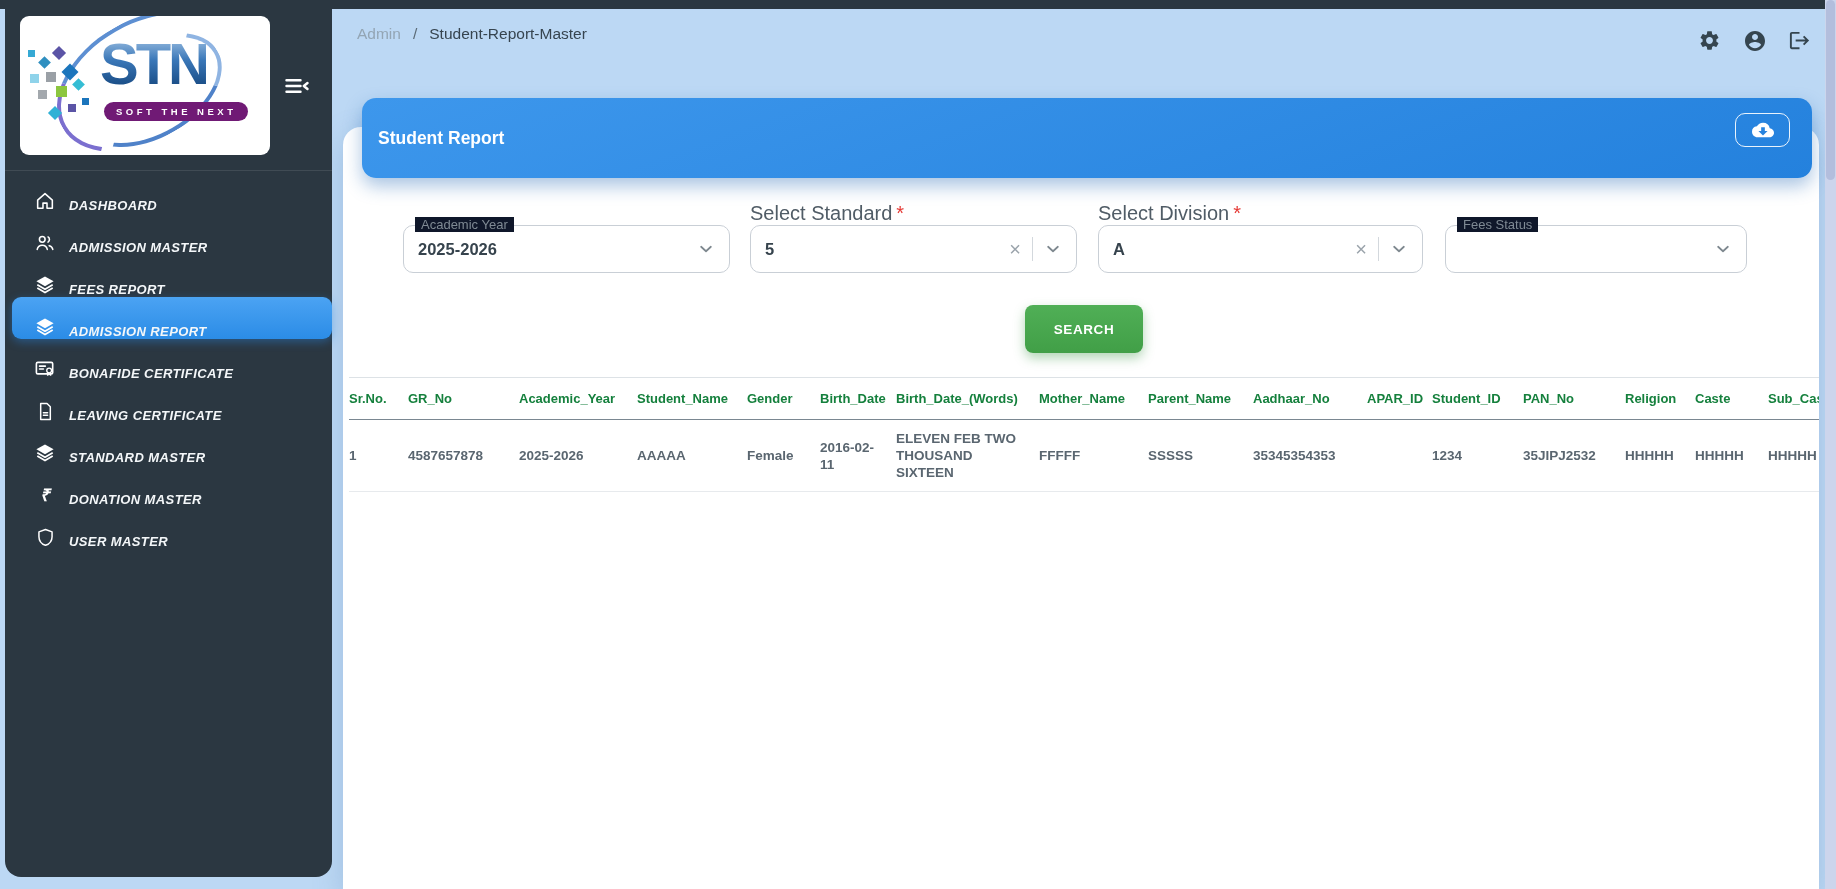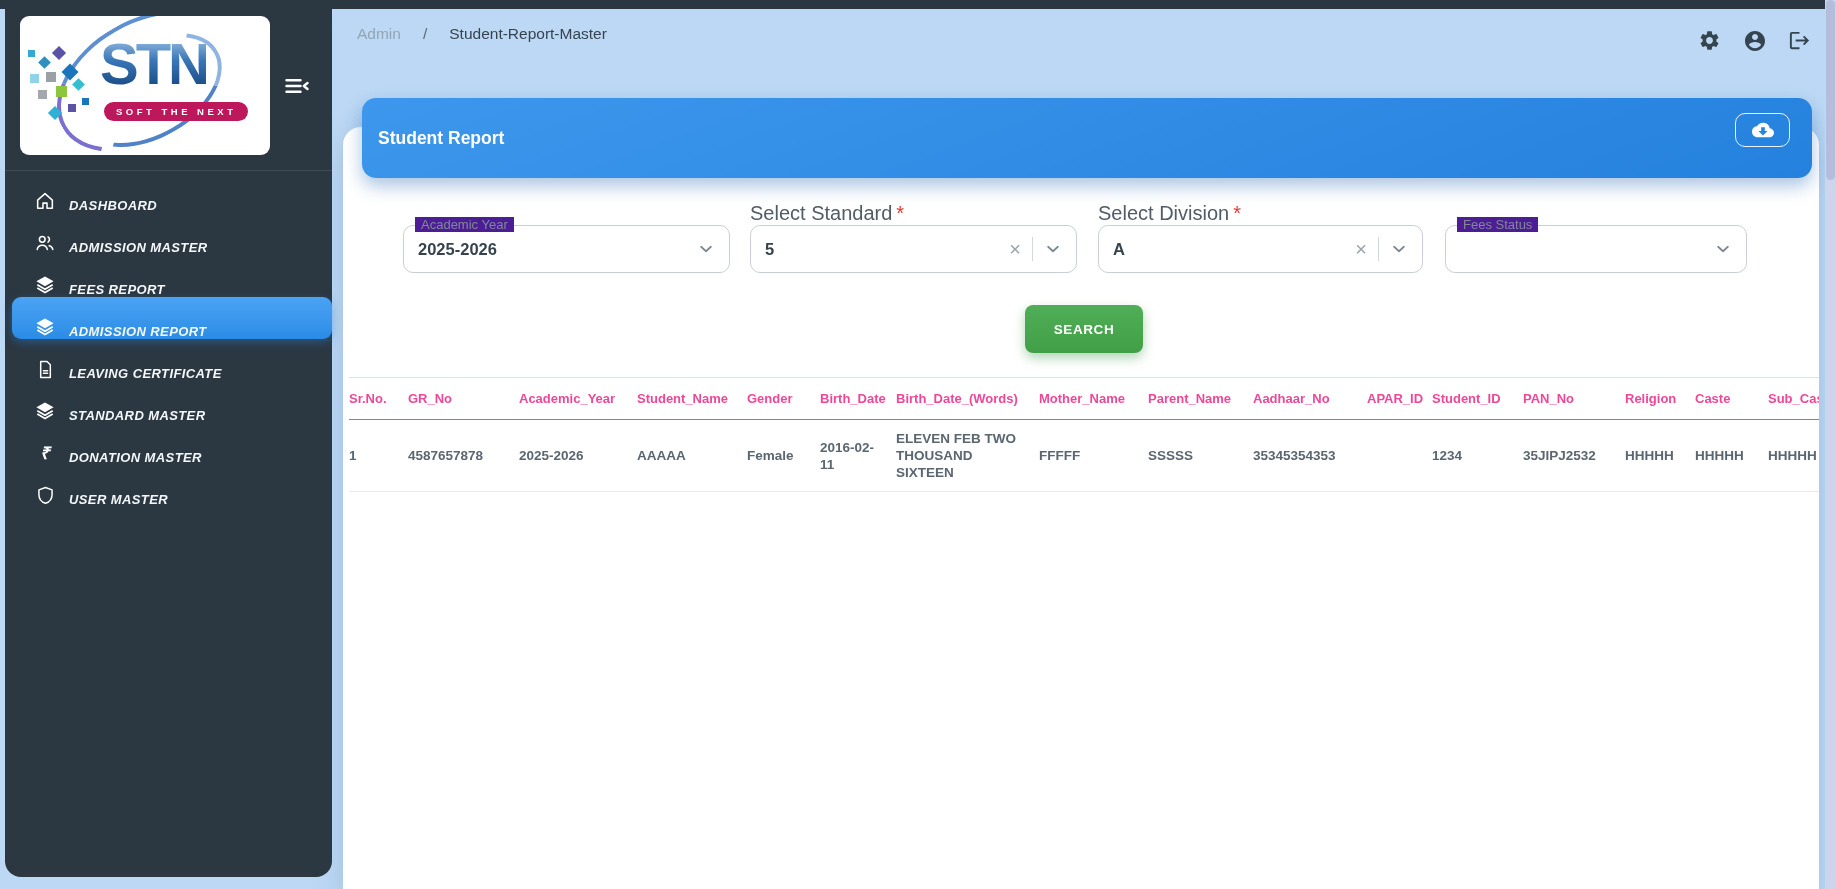--- a/index.html
+++ b/index.html
@@ -16,70 +16,70 @@
              border-radius:0 0 16px 16px; z-index:5; }
   .logo-card { position:absolute; left:15px; top:16px; width:250px; height:139px; background:#fff; border-radius:9px; overflow:hidden; }
   .logo-arc1 { position:absolute; left:30px; top:4px; width:188px; height:122px; border:4px solid transparent;
                border-top-color:#5d8fd2; border-left-color:#7b6fcf; border-radius:50%; transform:rotate(-30deg); }
   .logo-arc2 { position:absolute; left:52px; top:26px; width:156px; height:96px; border:4px solid transparent;
                border-bottom-color:#4f82c9; border-right-color:#8fb4e2; border-radius:50%; transform:rotate(-30deg); }
   .logo-sq { position:absolute; }
   .logo-stn { position:absolute; left:80px; top:14px; font-size:58px; font-weight:800; letter-spacing:-3px;
               background:linear-gradient(180deg,#b9d4ee 0%,#3a77b8 45%,#0c3b70 100%);
               -webkit-background-clip:text; background-clip:text; color:transparent; }
-  .logo-pill { position:absolute; left:84px; top:86px; background:#be185d; color:#fff; border-radius:12px;
+  .logo-pill { position:absolute; left:84px; top:86px; background:#701a75; color:#fff; border-radius:12px;
                padding:4px 12px; font-size:9.5px; font-weight:700; letter-spacing:3.5px; white-space:nowrap; }
   .collapse-btn { position:absolute; left:278px; top:72px; width:28px; height:28px; cursor:pointer; }
   .side-divider { position:absolute; left:0; top:170px; width:100%; height:1px; background:rgba(255,255,255,.10); }
   .menu { position:absolute; left:0; top:171px; width:100%; }
   .menu-item { height:42px; margin-left:7px; display:flex; align-items:flex-end; padding-left:21px;
                color:#f4f7f9; font-size:13px; font-weight:700; letter-spacing:.4px; border-radius:9px; cursor:pointer;font-style:italic; }
   .menu-item .mi-icon { width:24px; height:24px; margin-right:12px; display:flex; align-items:center; justify-content:center; flex:0 0 24px; }
   .menu-item.active { background:linear-gradient(180deg,#4ba3f3,#2b8ce6); box-shadow:0 3px 10px rgba(40,130,220,.45); }
   .rupee-glyph { color:#fff; font-size:17px; font-weight:700; line-height:1; }
 
   
-  .breadcrumb { position:absolute; left:357px; top:25px; font-size:15.5px; display:flex; gap:22px; z-index:3; }
+  .breadcrumb { position:absolute; left:357px; top:25px; font-size:15.5px; display:flex; gap:12px; z-index:3; }
   .bc-section { color:#93a5b4; }
   .bc-sep { color:#5b6b77; }
   .bc-page { color:#36444f; font-weight:500; }
   .top-icons { position:absolute; left:1698px; top:29px; display:flex; gap:22px; z-index:3; }
   .top-icons .tico { width:23px; height:23px; cursor:pointer; }
 
   
   .main-card { position:absolute; left:343px; top:127px; width:1476px; height:762px; background:#fff;
                border-radius:18px 18px 0 0; box-shadow:0 10px 28px rgba(110,145,190,.35); overflow:hidden; z-index:2; }
   .panel-header { position:absolute; left:362px; top:98px; width:1450px; height:80px; border-radius:14px;
                   background:linear-gradient(160deg,#3d97ec,#2481dd); box-shadow:0 8px 18px rgba(30,100,180,.38);
                   display:flex; align-items:center; z-index:4; }
   .panel-title { color:#fff; font-size:17.5px; font-weight:700; margin-left:16px; }
   .panel-action { position:absolute; right:22px; top:15px; width:55px; height:34px; border:1.6px solid rgba(255,255,255,.9);
                   border-radius:10px; display:flex; align-items:center; justify-content:center; cursor:pointer; }
 
   
   .field-box { position:absolute; top:98px; height:48px; background:#fff; border:1px solid #c9cfd6; border-radius:10px;
                display:flex; align-items:center; padding:0 14px; cursor:pointer; }
   .field-value { font-size:16.5px; font-weight:600; color:#36434d; flex:1; white-space:nowrap; }
-  .notch-label { position:absolute; top:-9px; left:11px; background:#4c1d95; padding:0 6px; font-size:13px; color:#7f8a94; }
+  .notch-label { position:absolute; top:-9px; left:11px; background:#0f172a; padding:0 6px; font-size:13px; color:#7f8a94; }
   .top-label { position:absolute; top:75px; font-size:20px; color:#505c66; font-weight:500; }
   .req-mark { color:#e53935; margin-left:4px; }
   .clear-x { color:#9aa3ab; font-size:20px; line-height:1; font-weight:400; cursor:pointer; }
   .vdiv { width:1px; height:24px; background:#d3d8dd; margin:0 11px; }
   .chev { width:18px; height:18px; flex:0 0 18px; cursor:pointer; }
 
   
   .search-btn { position:absolute; left:682px; top:178px; width:118px; height:48px; border:none; border-radius:8px;
                 background:linear-gradient(180deg,#50af56,#419f47); color:#fff; font-family:inherit;
                 font-size:13.5px; font-weight:700; letter-spacing:.6px; cursor:pointer;
                 box-shadow:0 5px 12px rgba(60,150,70,.40); }
 
   
   .table-wrap { position:absolute; left:6px; top:250px; right:0; overflow:hidden; }
   table.report { border-collapse:collapse; table-layout:fixed; width:1504px; }
-  .report th { text-align:left; font-size:13px; font-weight:700; color:#ec4899; padding:13px 10px 13px 0;
+  .report th { text-align:left; font-size:13px; font-weight:700; color:#15803d; padding:13px 10px 13px 0;
                border-top:1px solid #dde2e6; border-bottom:1px solid #7a8791; white-space:nowrap; overflow:hidden; }
   .report td { text-align:left; font-size:13.5px; font-weight:600; color:#5a6670; padding:10px 12px 10px 0;
                height:72px; line-height:17px; border-bottom:1px solid #e7eaed; vertical-align:middle; overflow:hidden; }
 
   
   .scrollbar { position:absolute; right:0; top:0; width:11px; height:889px; background:#ccd5ec; z-index:6; }
   .scrollbar .thumb { position:absolute; left:1px; top:0; width:9px; height:180px; background:#b3bedd; border-radius:5px; }
 </style>
 </head>
 <body>
@@ -164,20 +164,31 @@
       </div>
       <div class="menu-item active">
         <span class="mi-icon">
           <svg viewBox="0 0 24 24" width="22" height="22">
             <path d="M12 2.6 L21.4 8 L12 13.4 L2.6 8 Z" fill="#fff"></path>
             <path d="M3.6 11.7 L12 16.6 L20.4 11.7" stroke="#fff" stroke-width="1.9" fill="none"></path>
             <path d="M3.6 15.2 L12 20.1 L20.4 15.2" stroke="#fff" stroke-width="1.9" fill="none"></path>
           </svg>
         </span>
         <span>ADMISSION REPORT</span>
+      </div>
+      <div class="menu-item">
+        <span class="mi-icon">
+          <svg viewBox="0 0 24 24" width="23" height="23">
+            <rect x="2.5" y="4.5" width="17" height="12" rx="1.5" stroke="#fff" stroke-width="1.7" fill="none" stroke-linecap="round" stroke-linejoin="round"></rect>
+            <path d="M5.8 8.5h6 M5.8 11.5h4" stroke="#fff" stroke-width="1.7" fill="none" stroke-linecap="round" stroke-linejoin="round"></path>
+            <circle cx="15.8" cy="13" r="2.5" stroke="#fff" stroke-width="1.4" fill="#2b3741"></circle>
+            <path d="M14.7 15l-.6 3 1.7-1 1.7 1-.6-3" stroke="#fff" stroke-width="1.3" fill="none" stroke-linejoin="round"></path>
+          </svg>
+        </span>
+        <span>BONAFIDE CERTIFICATE</span>
       </div>
       <div class="menu-item">
         <span class="mi-icon">
           <svg viewBox="0 0 24 24" width="21" height="21">
             <path d="M6.5 2.8h7.2l3.8 3.8v14.6H6.5z" stroke="#fff" stroke-width="1.7" fill="none" stroke-linecap="round" stroke-linejoin="round"></path>
             <path d="M9.6 13.4h4.8 M9.6 16.4h4.8" stroke="#fff" stroke-width="1.7" fill="none" stroke-linecap="round" stroke-linejoin="round"></path>
           </svg>
         </span>
         <span>LEAVING CERTIFICATE</span>
       </div>

